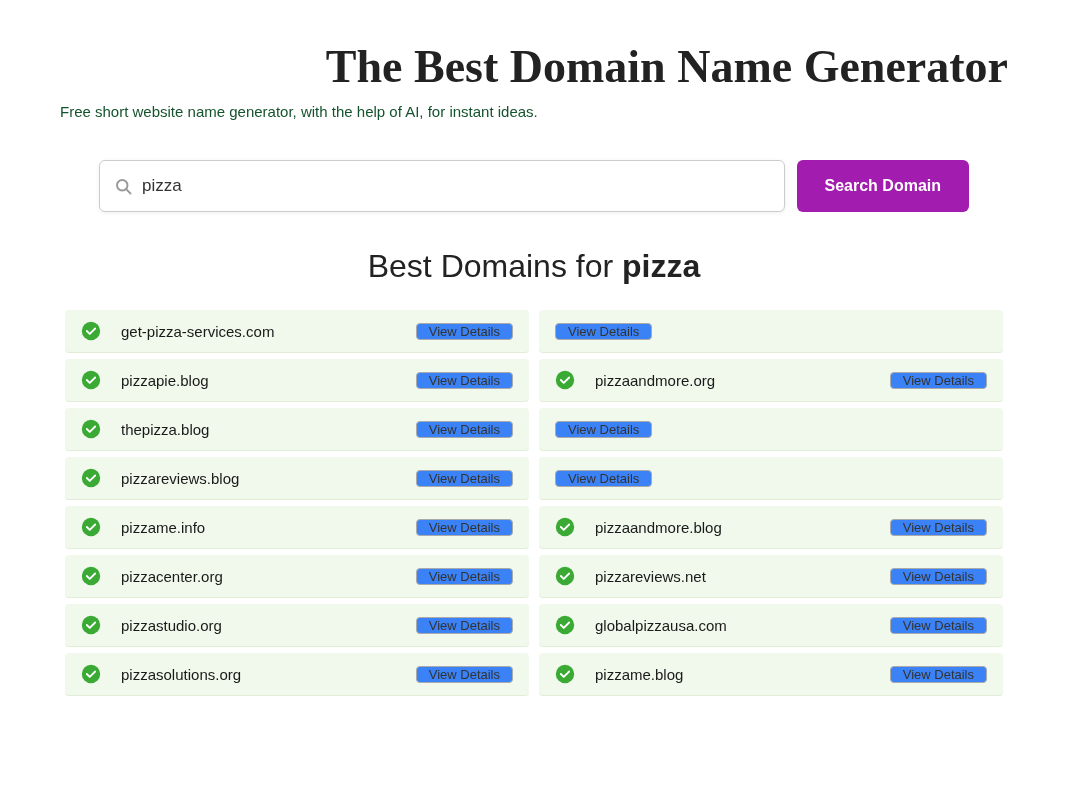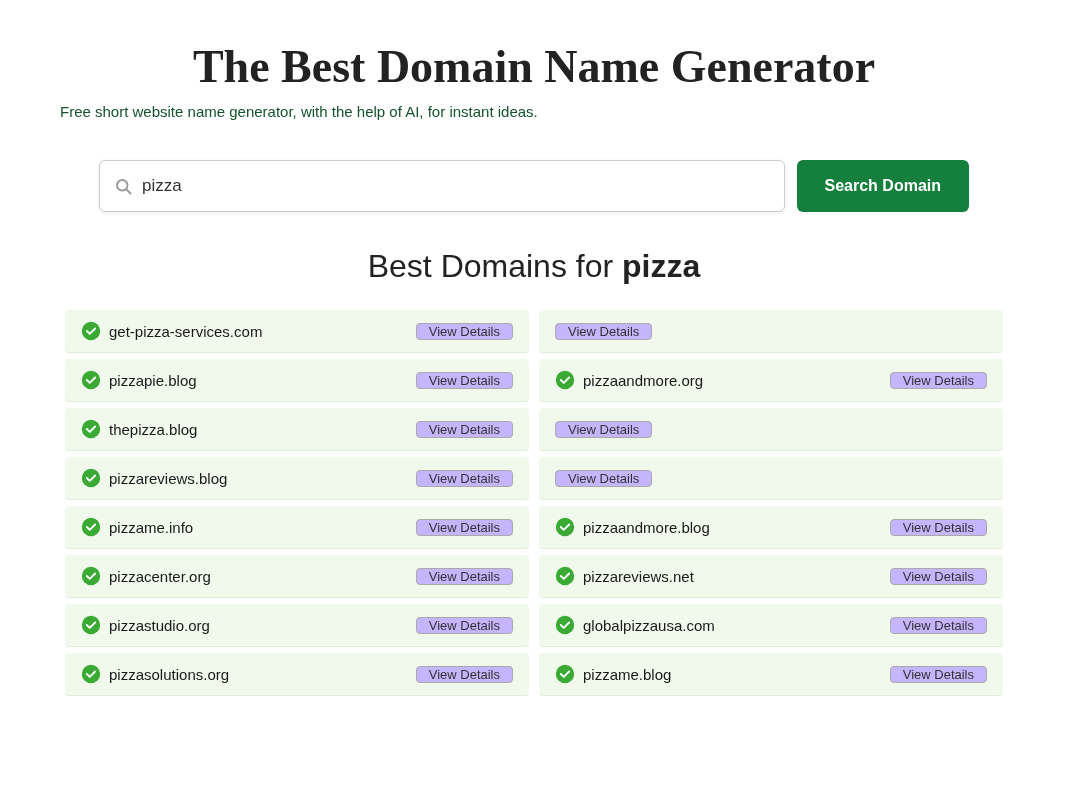--- a/index.html
+++ b/index.html
@@ -9,21 +9,21 @@
     }
     body {
       font-family: Georgia, 'Times New Roman', serif;
       background: #fff;
       color: #222;
       width: 1068px;
       min-height: 789px;
       padding: 30px 60px;
     }
     .page-title {
-      text-align: center;
+      text-align: right;
       font-size: 46px;
       font-weight: 700;
       margin-top: 10px;
       margin-bottom: 10px;
       font-family: Georgia, serif;
     }
     .page-subtitle {
       text-align: left;
       font-size: 15px;
       color: #14532d;
@@ -58,21 +58,21 @@
     .search-input {
       border: none;
       outline: none;
       font-size: 17px;
       font-family: Arial, sans-serif;
       color: #333;
       width: 100%;
       background: transparent;
     }
     .search-button {
-      background: #15803d;
+      background: #a21caf;
       color: #fff;
       border: none;
       border-radius: 6px;
       height: 52px;
       padding: 0 28px;
       font-size: 16px;
       font-family: Arial, sans-serif;
       font-weight: 600;
       cursor: pointer;
       white-space: nowrap;
@@ -116,34 +116,34 @@
       justify-content: space-between;
       background: #f0f9ec;
       border-bottom: 1px solid #e0eed8;
       padding: 11px 16px;
       margin: 3px 5px;
       border-radius: 4px;
     }
     .domain-left {
       display: flex;
       align-items: center;
-      gap: 8px;
+      gap: 20px;
     }
     .check-icon {
       width: 20px;
       height: 20px;
       flex-shrink: 0;
     }
     .domain-name {
       font-size: 15px;
       font-family: Arial, sans-serif;
       color: #1a1a1a;
     }
     .view-details-btn {
-      background: #c4b5fd;
+      background: #3b82f6;
       border: 1px solid #aaa;
       border-radius: 4px;
       padding: 0 12px;
       font-size: 13px;
       font-family: Arial, sans-serif;
       color: #333;
       cursor: pointer;
       white-space: nowrap;
     }
   </style>

